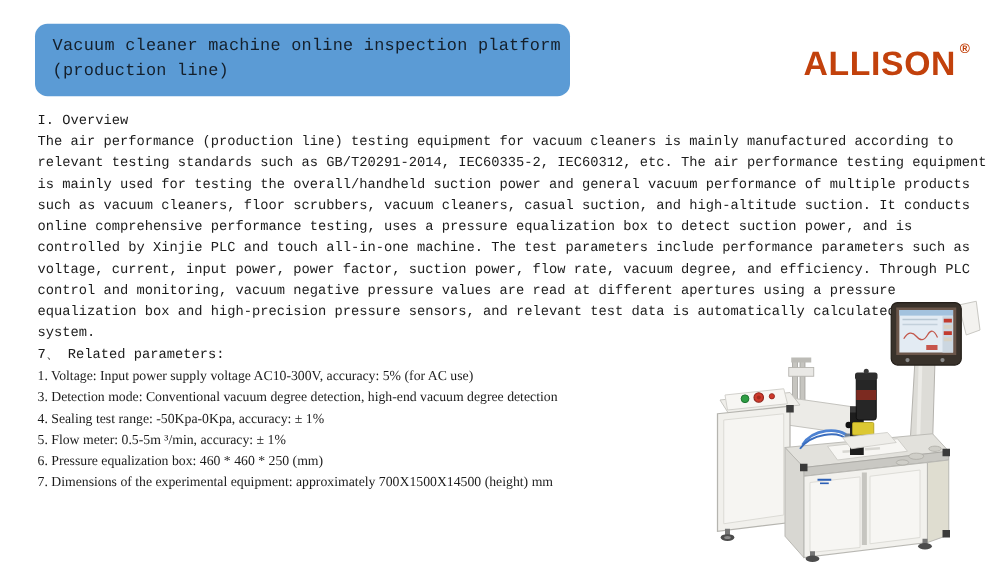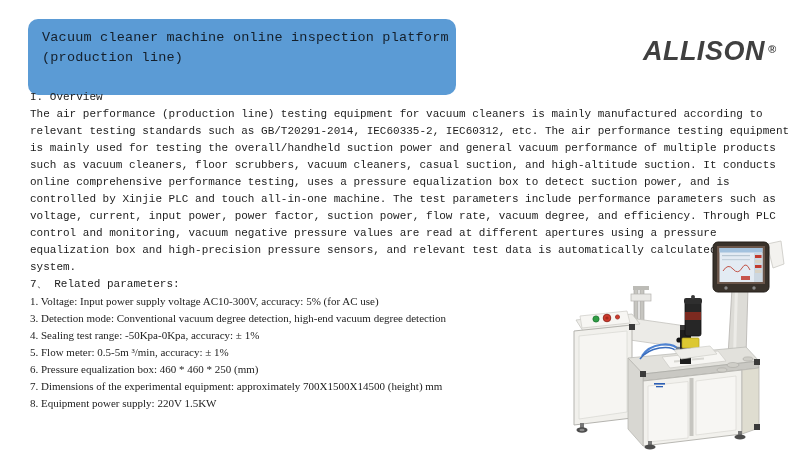--- a/index.html
+++ b/index.html
@@ -2,30 +2,30 @@
 <html><head>
 <meta charset="utf-8">
 <style>
   html,body{margin:0;padding:0;}
   body{
     width:800px;height:450px;background:#ffffff;position:relative;overflow:hidden;
     font-family:"Liberation Mono","DejaVu Sans Mono",monospace;color:#1c1c1c;
   }
   
   .banner{
-    position:absolute;left:28px;top:19px;width:428px;height:76px;
+    position:absolute;left:28px;top:19px;width:428px;height:58px;
     background:#5b9bd5;border-radius:10px;box-sizing:border-box;
     padding:9px 14px 0 14px;color:#141f2b;
   }
   .banner .line{font-size:13.5px;line-height:20px;white-space:nowrap;letter-spacing:0.2px;}
   
   .logo{
-    position:absolute;top:38px;right:24px;color:#404040;
+    position:absolute;top:38px;right:24px;color:#c2410c;
     font-family:"Liberation Sans","DejaVu Sans",sans-serif;font-weight:bold;
-    display:flex;align-items:center;line-height:1;font-style:italic;
+    display:flex;align-items:flex-start;line-height:1;
   }
   .logo-latin{font-size:27px;letter-spacing:0.5px;}
   .logo-cn{font-size:24px;margin-left:7px;margin-top:1px;}
   .logo-reg{font-size:11px;margin-left:3px;margin-top:-4px;}
   
   .content{
     position:absolute;left:30px;top:89px;width:768px;
     font-size:11px;line-height:17px;
   }
   .content p,.content div{margin:0;}
@@ -53,21 +53,20 @@
     <div>I. Overview</div>
     <p>The air performance (production line) testing equipment for vacuum cleaners is mainly manufactured according to relevant testing standards such as GB/T20291-2014, IEC60335-2, IEC60312, etc. The air performance testing equipment is mainly used for testing the overall/handheld suction power and general vacuum performance of multiple products such as vacuum cleaners, floor scrubbers, vacuum cleaners, casual suction, and high-altitude suction. It conducts online comprehensive performance testing, uses a pressure equalization box to detect suction power, and is controlled by Xinjie PLC and touch all-in-one machine. The test parameters include performance parameters such as voltage, current, input power, power factor, suction power, flow rate, vacuum degree, and efficiency. Through PLC control and monitoring, vacuum negative pressure values are read at different apertures using a pressure equalization box and high-precision pressure sensors, and relevant test data is automatically calculated by the system.</p>
     <div>7、 Related parameters:</div>
     <ul class="param-list">
       <li>1. Voltage: Input power supply voltage AC10-300V, accuracy: 5% (for AC use)</li>
       <li>3. Detection mode: Conventional vacuum degree detection, high-end vacuum degree detection</li>
       <li>4. Sealing test range: -50Kpa-0Kpa, accuracy: ± 1%</li>
       <li>5. Flow meter: 0.5-5m ³/min, accuracy: ± 1%</li>
       <li>6. Pressure equalization box: 460 * 460 * 250 (mm)</li>
       <li>7. Dimensions of the experimental equipment: approximately 700X1500X14500 (height) mm</li>
-      <li>8. Equipment power supply: 220V 1.5KW</li>
     </ul>
   </div>
 
   <svg class="machine" viewBox="0 0 230 212" aria-hidden="true">
 
     <g>
       <path d="M197,6 L211,3 L214,26 L203,30 Z" fill="#f3f2ef" stroke="#c9c8c3" stroke-width="0.8"></path>
     </g>
 
     <g>

